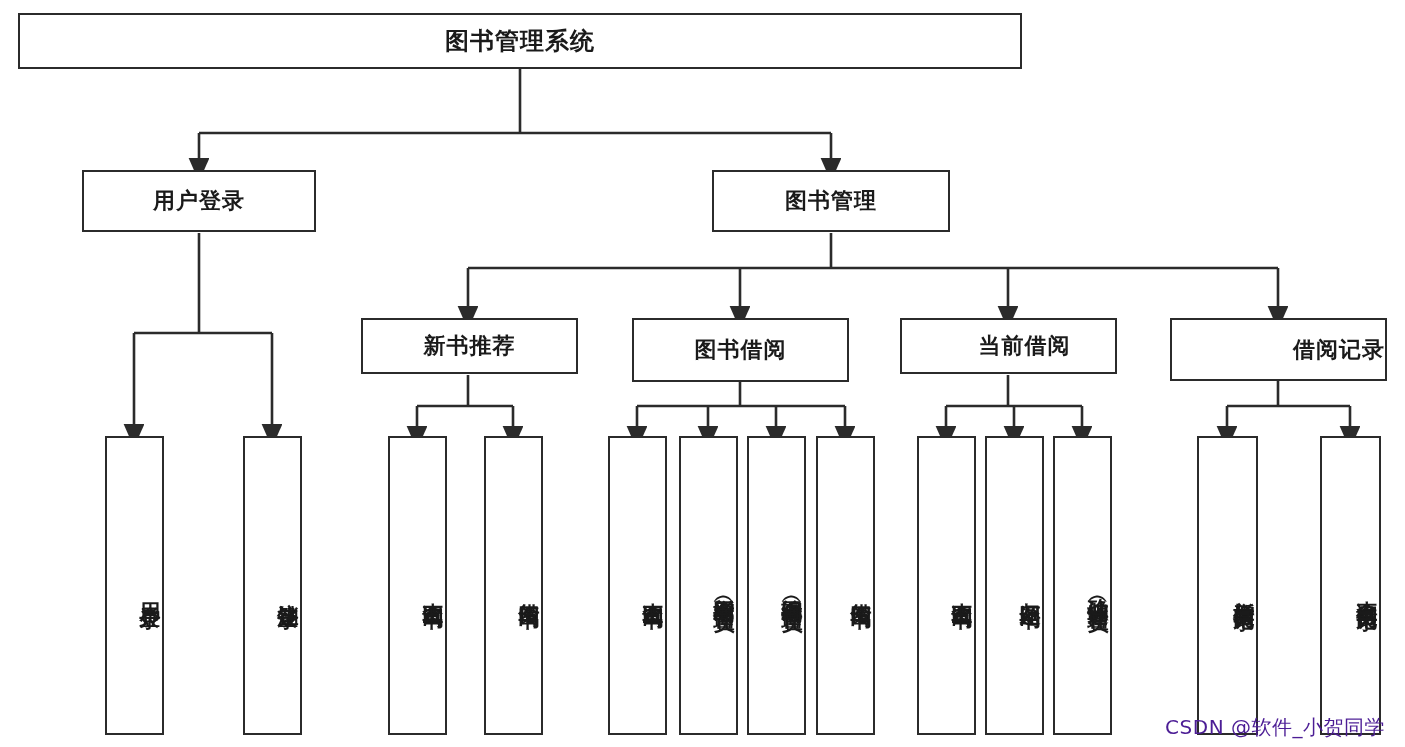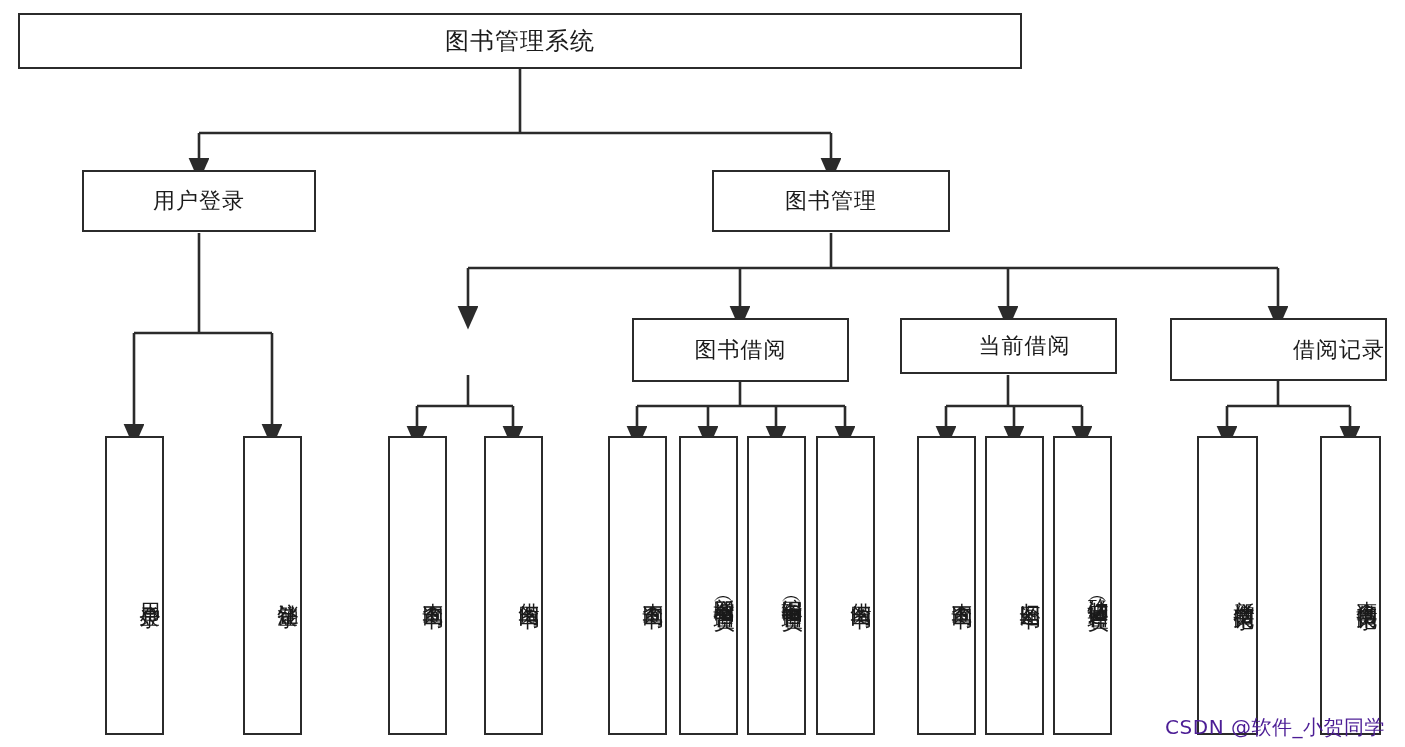--- a/index.html
+++ b/index.html
@@ -47,20 +47,21 @@
     font-size: 21px;
     letter-spacing: 2px;
     padding-top: 8px;
     align-items: flex-start;
     justify-content: center;
   }
   .node .label {
     display: block;
     line-height: 1.18;
     white-space: nowrap;
+    font-weight: bold;
   }
   .node.vertical .label {
     writing-mode: vertical-rl;
     text-orientation: upright;
   }
   .node.root {
     font-size: 24px;
   }
   #watermark {
     position: absolute;
@@ -132,20 +133,23 @@
     <span class="label">图书管理系统</span>
   </div>
 
   <div class="node horizontal" style="left:82px; top:170px; width:234px; height:62px;">
     <span class="label">用户登录</span>
   </div>
   <div class="node horizontal" style="left:712px; top:170px; width:238px; height:62px;">
     <span class="label">图书管理</span>
   </div>
 
+  <div class="node horizontal" style="left:361px; top:318px; width:217px; height:56px;">
+    <span class="label">新书推荐</span>
+  </div>
   <div class="node horizontal" style="left:632px; top:318px; width:217px; height:64px;">
     <span class="label">图书借阅</span>
   </div>
   <div class="node horizontal" style="left:900px; top:318px; width:217px; height:56px;padding-left:32px;">
     <span class="label">当前借阅</span>
   </div>
   <div class="node horizontal" style="left:1170px; top:318px; width:217px; height:63px;justify-content:flex-end;">
     <span class="label">借阅记录</span>
   </div>
 

